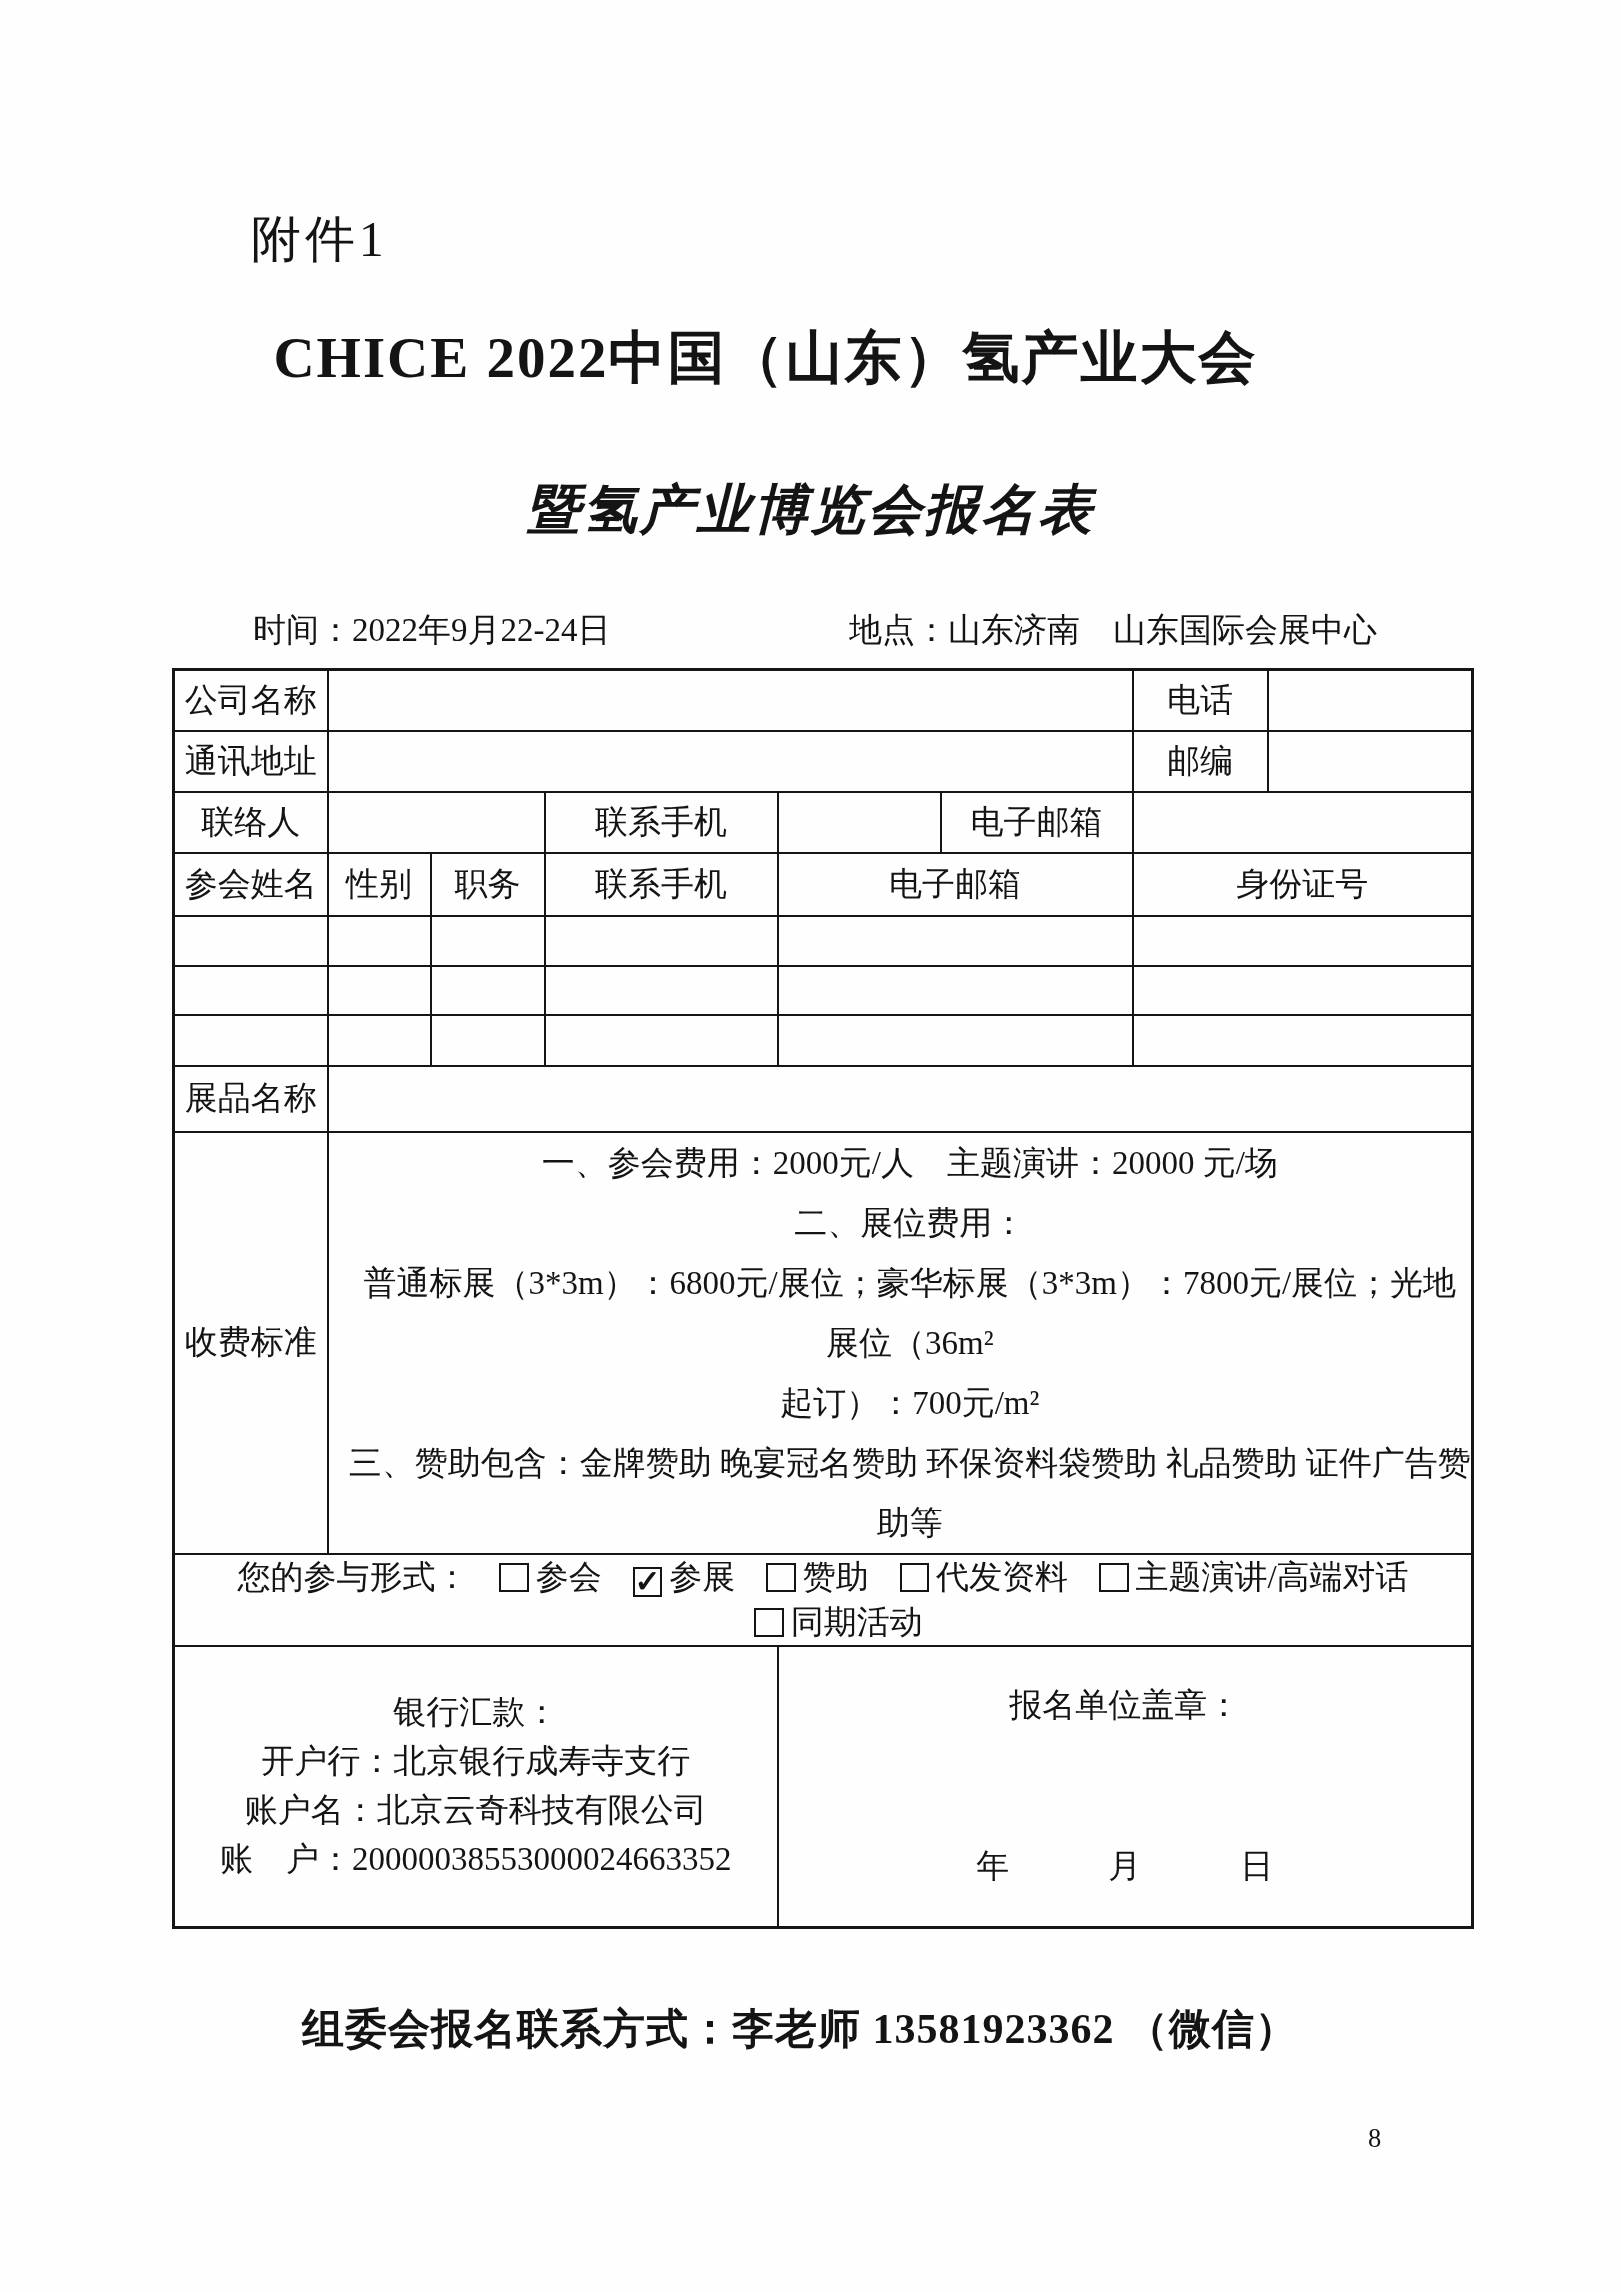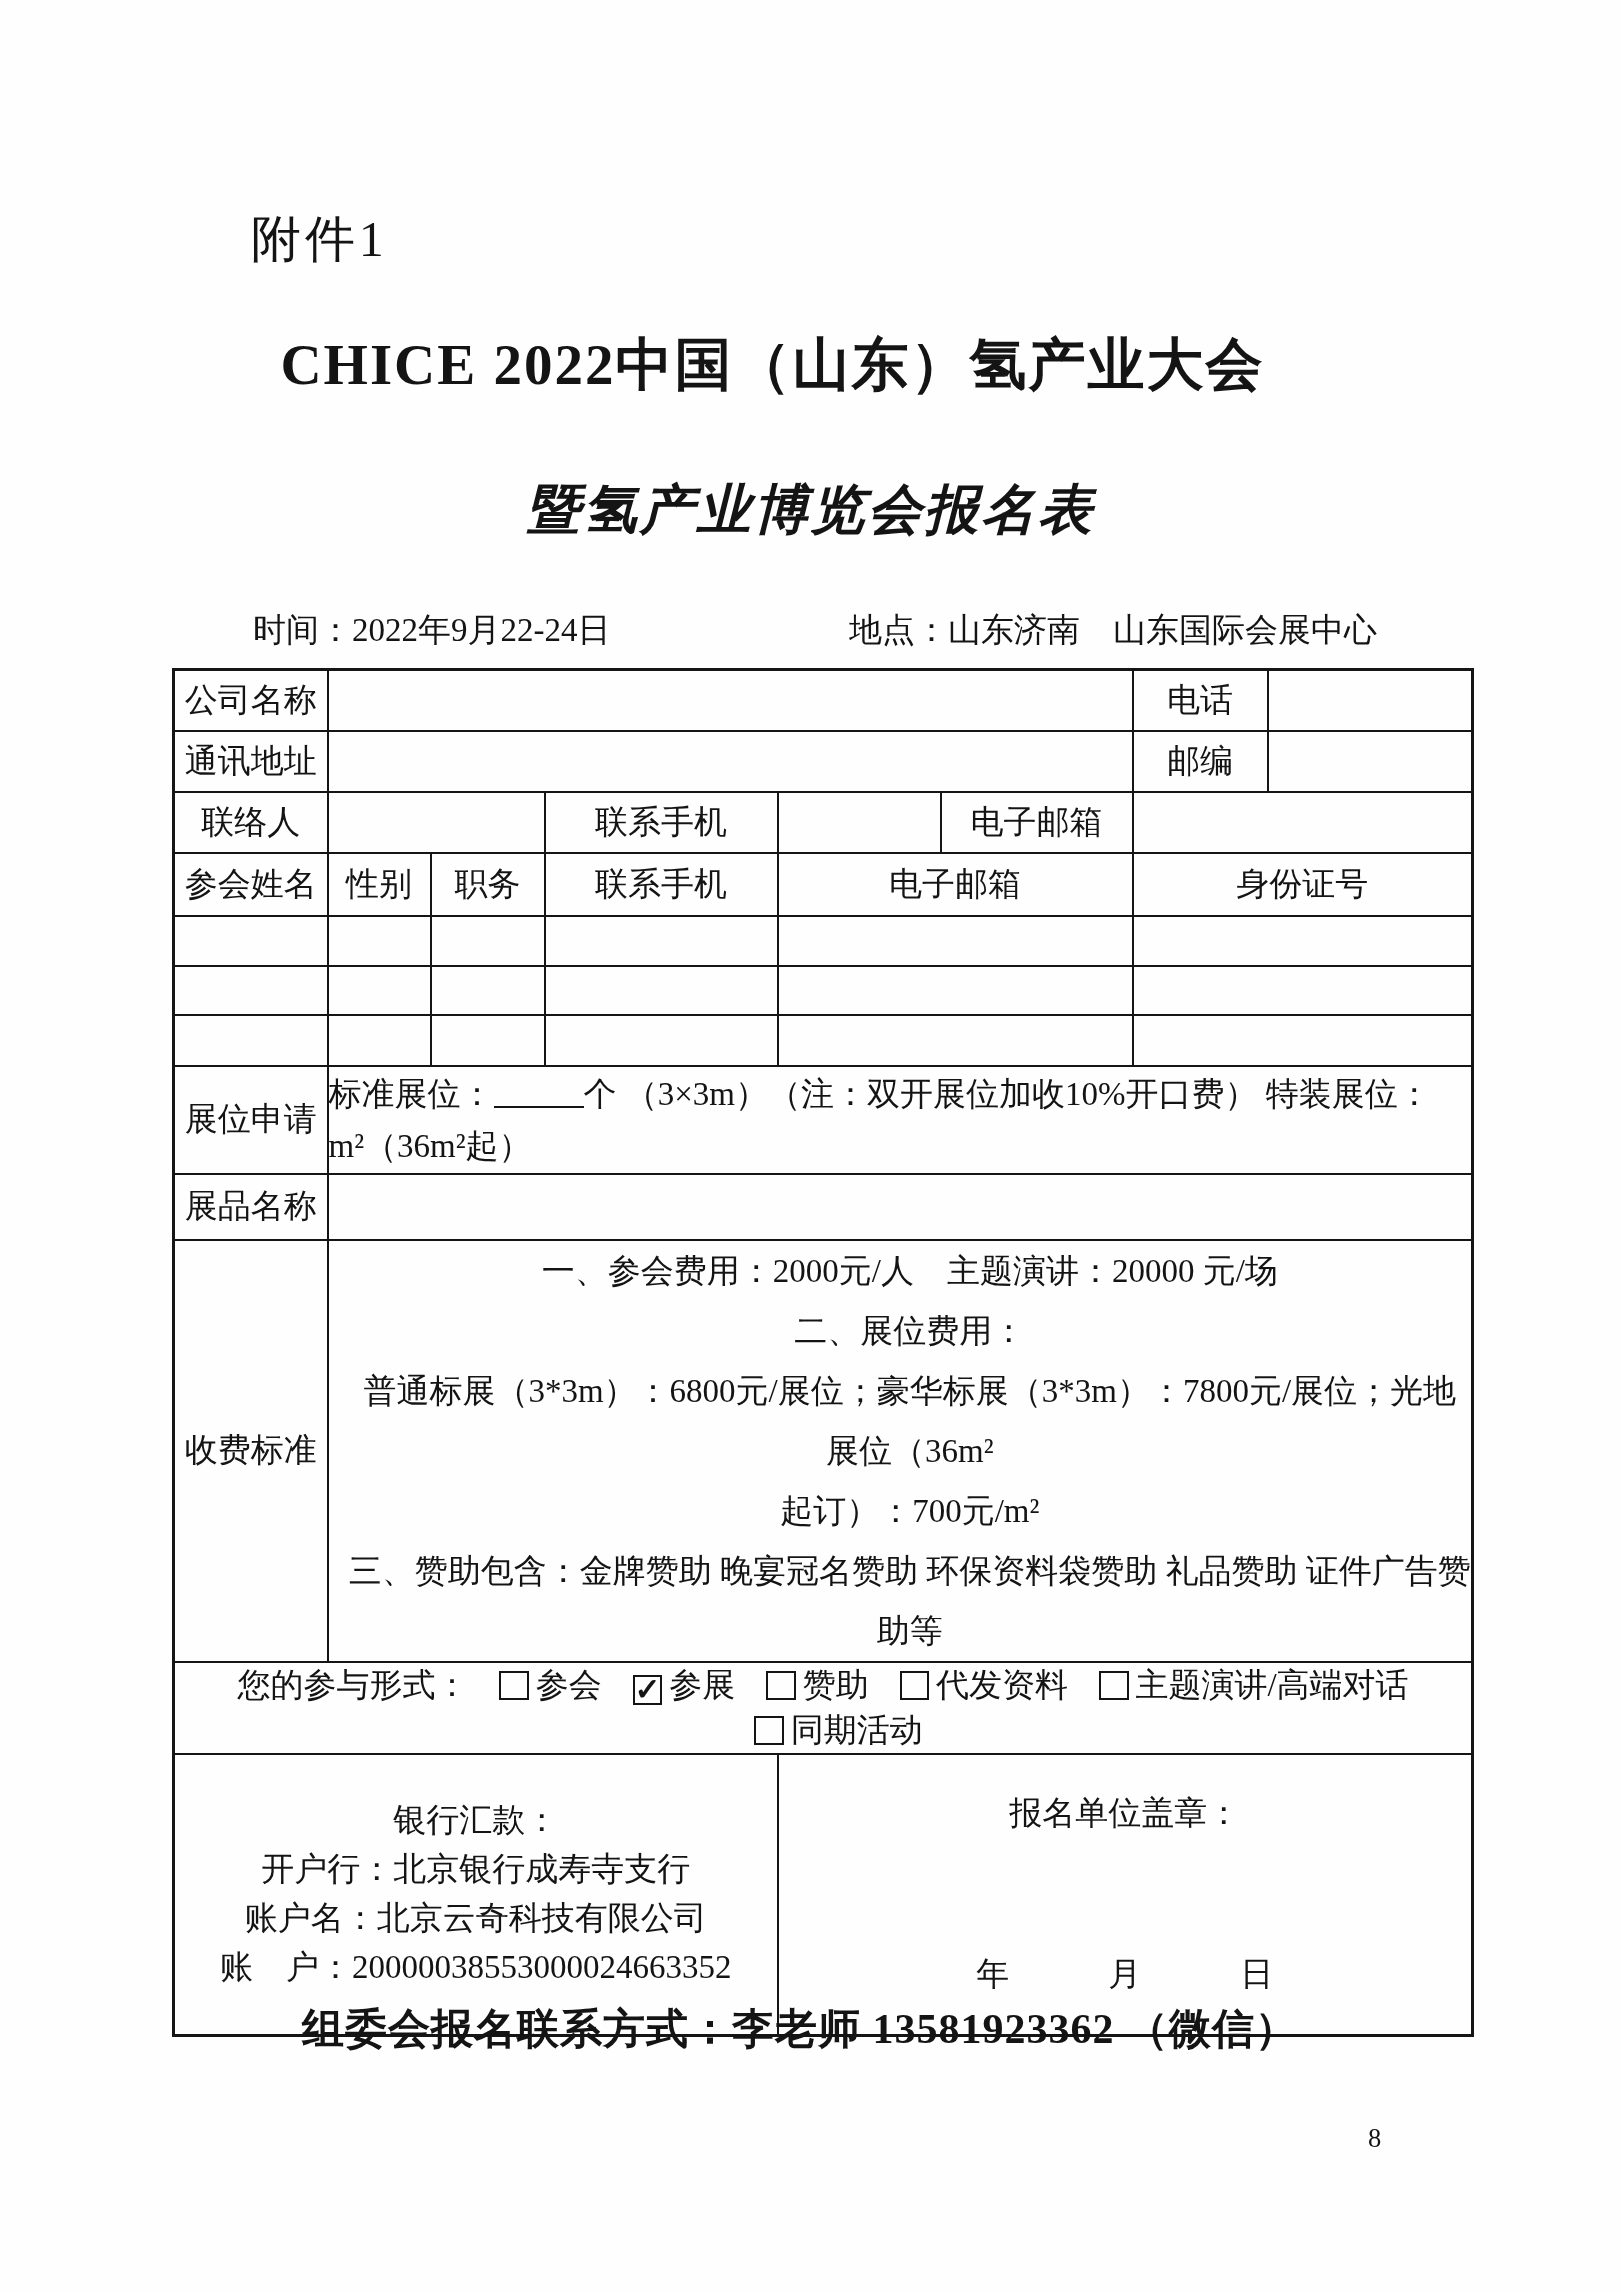--- a/index.html
+++ b/index.html
@@ -6,21 +6,21 @@
   body{
     width:1621px;height:2293px;
     background:#ffffff;
     font-family:"Liberation Serif","DejaVu Serif",serif;
     color:#141414;
     position:relative;
     -webkit-font-smoothing:antialiased;
   }
   .page{position:absolute;inset:0;background:#fefefe;}
   .attachment{position:absolute;left:251px;top:206px;font-size:50px;letter-spacing:3.9px;}
-  .title1{position:absolute;left:0;top:316px;width:1523px;margin:11px;text-align:center;
+  .title1{position:absolute;left:0;top:316px;width:1523px;margin:4px;text-align:center;
     font-size:57px;font-weight:700;letter-spacing:2px;}
   .title2{position:absolute;left:0;top:474px;width:1621px;margin:0;text-align:center;
     font-size:54px;font-weight:700;letter-spacing:2.9px;font-style:italic;}
   .meta-time{position:absolute;left:253px;top:608px;font-size:33px;}
   .meta-loc{position:absolute;left:849px;top:608px;font-size:33px;}
 
   table.reg{
     position:absolute;left:172px;top:668px;width:1299px;
     border-collapse:collapse;table-layout:fixed;
     border:3.9px solid #151515;
@@ -129,27 +129,20 @@
     </tr>
     <tr style="height:51px">
       <td></td>
       <td></td>
       <td></td>
       <td></td>
       <td colspan="2"></td>
       <td colspan="2"></td>
     </tr>
 
-    <tr style="height:108px">
-      <td>展位申请</td>
-      <td colspan="7" class="lt">
-        <div class="booth-line"><span>标准展位：</span><span class="blank w92"></span><span>个 （3×3m）（注：双开展位加收10%开口费） 特装展位：</span></div>
-        <div class="booth-line">m²（36m²起）</div>
-      </td>
-    </tr>
 
     <tr style="height:66px">
       <td>展品名称</td>
       <td colspan="7"></td>
     </tr>
 
 
     <tr style="height:306px">
       <td>收费标准</td>
       <td colspan="7" class="lt">

